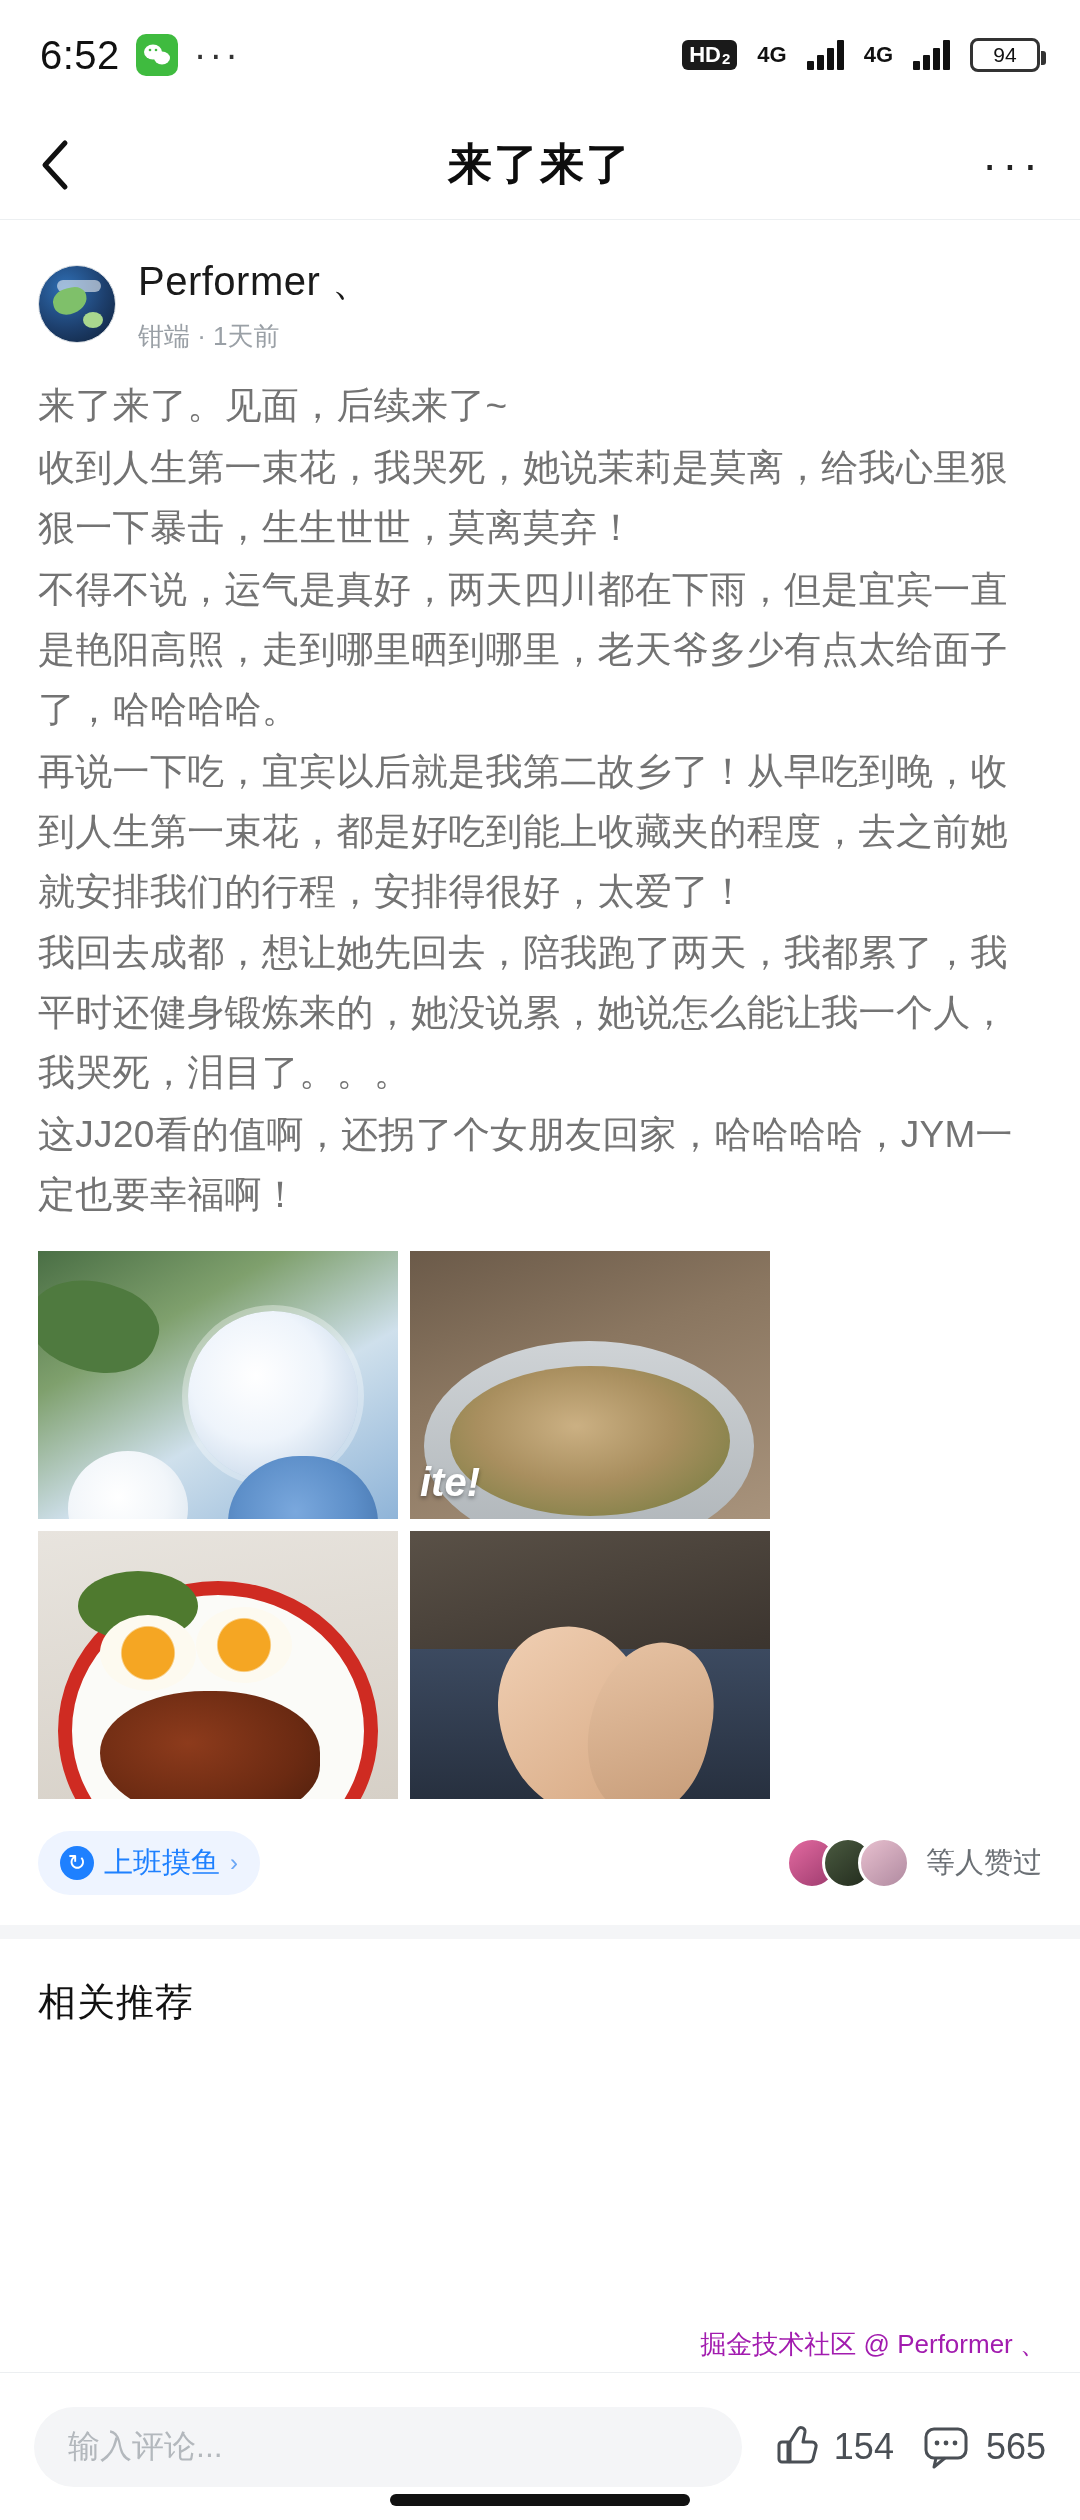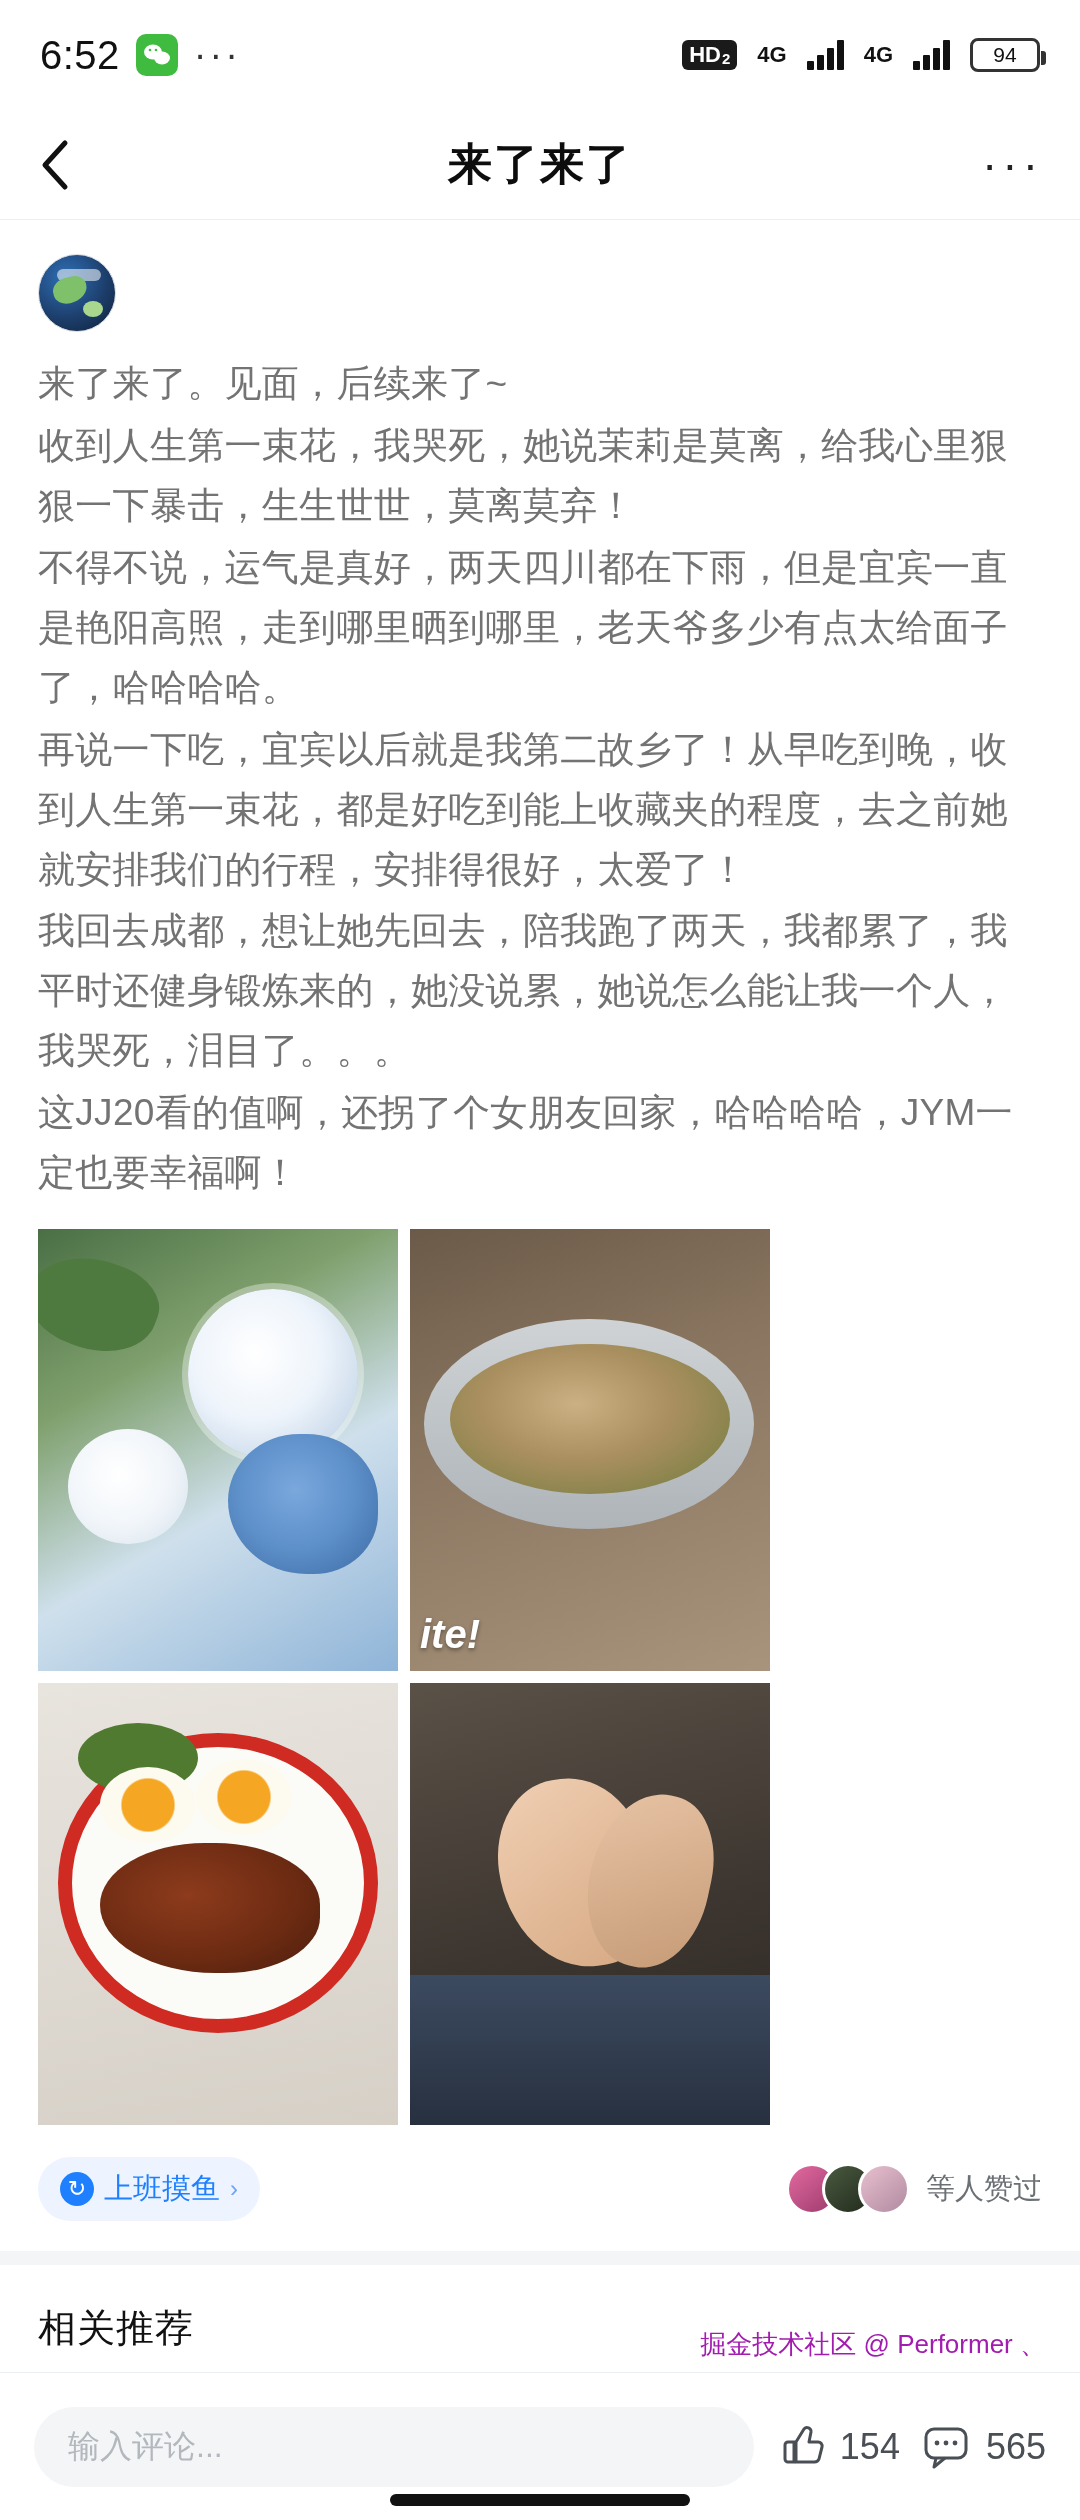--- a/index.html
+++ b/index.html
@@ -86,21 +86,21 @@
   .post-body p {
     font-size:37px; line-height:1.62; color:#737373; letter-spacing:0.3px;
     margin-bottom:2px;
   }
 
   
   .img-grid {
     margin-top:26px; display:grid; grid-template-columns:360px 360px;
     gap:12px; width:732px;
   }
-  .img-cell { width:360px; height:442px; overflow:hidden; position:relative;text-align:right; }
+  .img-cell { width:360px; height:268px; overflow:hidden; position:relative;text-align:right; }
 
   
   .ph1 { background:linear-gradient(150deg,#4a6f45 0%, #7fa06d 30%, #cfe0ec 60%, #8fb4d8 100%); }
   .ph1::before {
     content:""; position:absolute; width:170px; height:170px; border-radius:50%;
     background:radial-gradient(circle at 40% 38%, #ffffff 0%, #eef4fb 45%, #c9d9ea 80%);
     left:150px; top:60px; box-shadow:0 0 0 6px rgba(255,255,255,.35);
   }
   .ph1::after {
     content:""; position:absolute; width:150px; height:140px; border-radius:50% 50% 45% 55%;
@@ -198,21 +198,21 @@
   .divider { height:14px; background:#f4f5f7; margin-top:10px; }
 
   .recommend-title {
     font-size:38px; color:#111; padding:38px 38px 0 38px; letter-spacing:1px;
   }
 
   
   .bottombar {
     position:absolute; left:0; bottom:0; width:1080px; height:148px;
     background:#fff; border-top:1px solid #eceff1;
-    display:flex; align-items:center; padding:0 34px; gap:20px;
+    display:flex; align-items:center; padding:0 34px; gap:26px;
   }
   .comment-input {
     flex:1; height:80px; background:#f4f5f7; border-radius:40px;
     display:flex; align-items:center; padding:0 34px;
     font-size:32px; color:#b3b8bd;
   }
   .action { display:flex; align-items:center; gap:14px; }
   .action .count { font-size:36px; color:#4a4f55; }
 
   .watermark {
@@ -279,20 +279,24 @@
     <div class="nav-more">···</div>
   </div>
 
   <div class="content">
 
     <div class="author-row">
       <div class="avatar">
         <span class="cloud"></span>
           <span class="land1"></span>
           <span class="land2"></span>
+      </div>
+      <div class="author-meta">
+        <div class="author-name">Performer 、</div>
+        <div class="author-sub">钳端 · 1天前</div>
       </div>
     </div>
 
     <div class="post-body">
       <p>来了来了。见面，后续来了~</p>
       <p>收到人生第一束花，我哭死，她说茉莉是莫离，给我心里狠狠一下暴击，生生世世，莫离莫弃！</p>
       <p>不得不说，运气是真好，两天四川都在下雨，但是宜宾一直是艳阳高照，走到哪里晒到哪里，老天爷多少有点太给面子了，哈哈哈哈。</p>
       <p>再说一下吃，宜宾以后就是我第二故乡了！从早吃到晚，收到人生第一束花，都是好吃到能上收藏夹的程度，去之前她就安排我们的行程，安排得很好，太爱了！</p>
       <p>我回去成都，想让她先回去，陪我跑了两天，我都累了，我平时还健身锻炼来的，她没说累，她说怎么能让我一个人，我哭死，泪目了。。。</p>
       <p>这JJ20看的值啊，还拐了个女朋友回家，哈哈哈哈，JYM一定也要幸福啊！</p>

